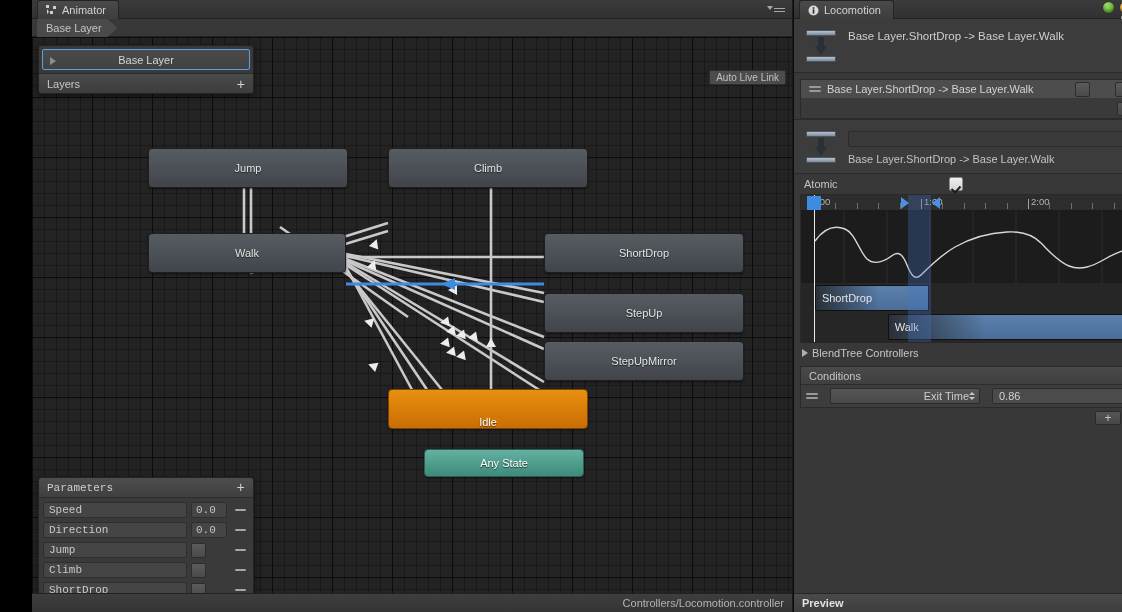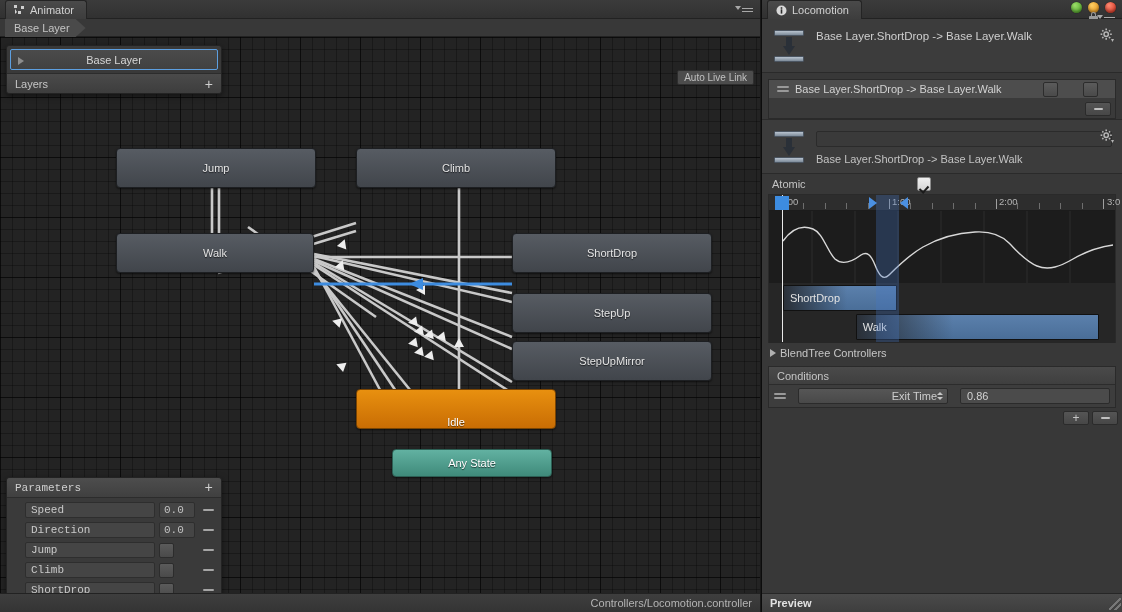--- a/index.html
+++ b/index.html
@@ -6,21 +6,21 @@
   * { box-sizing: border-box; margin: 0; padding: 0; }
   html, body {
     width: 1122px; height: 612px;
     background: #000;
     font-family: "Liberation Sans", "DejaVu Sans", sans-serif;
     font-size: 11px;
     color: #b8b8b8;
     overflow: hidden;
     -webkit-font-smoothing: antialiased;
   }
-  #app { position: relative; width: 996px; height: 612px; background:#191919; }
+  #app { position: relative; width: 996px; height: 612px; background:#191919;margin-left:32px; }
 
   
   #animator-window {
     position: absolute; left:0; top:0; width:760px; height:612px;
     background:#2b2b2b;
   }
   .tabstrip {
     position:absolute; left:0; top:0; width:100%; height:19px;
     background: linear-gradient(#3b3b3b,#313131);
     border-bottom:1px solid #222;
@@ -125,21 +125,21 @@
   
   #params-panel { left:6px; top:440px; width:216px;font-family:Liberation Mono, monospace; }
   .panel-header {
     height:20px; display:flex; align-items:center; justify-content:space-between;
     padding:0 8px;
     background:linear-gradient(#4d4d4d,#404040);
     border-top-left-radius:3px; border-top-right-radius:3px;
     border-bottom:1px solid #2c2c2c;
     color:#cfcfcf; font-size:11px;
   }
-  .param-list { padding:2px 0 4px 14px; background:#3a3a3a; }
+  .param-list { padding:2px 0 4px 0; background:#3a3a3a; }
   .param-row { height:20px; display:flex; align-items:center; padding:0 4px; gap:4px; }
   .param-name {
     flex:1; height:16px;
     background:#454545; border:1px solid #2e2e2e; border-radius:2px;
     display:flex; align-items:center; padding-left:5px;
     color:#c9c9c9; font-size:11px;
   }
   .param-val {
     width:36px; height:16px;
     background:#454545; border:1px solid #2e2e2e; border-radius:2px;

